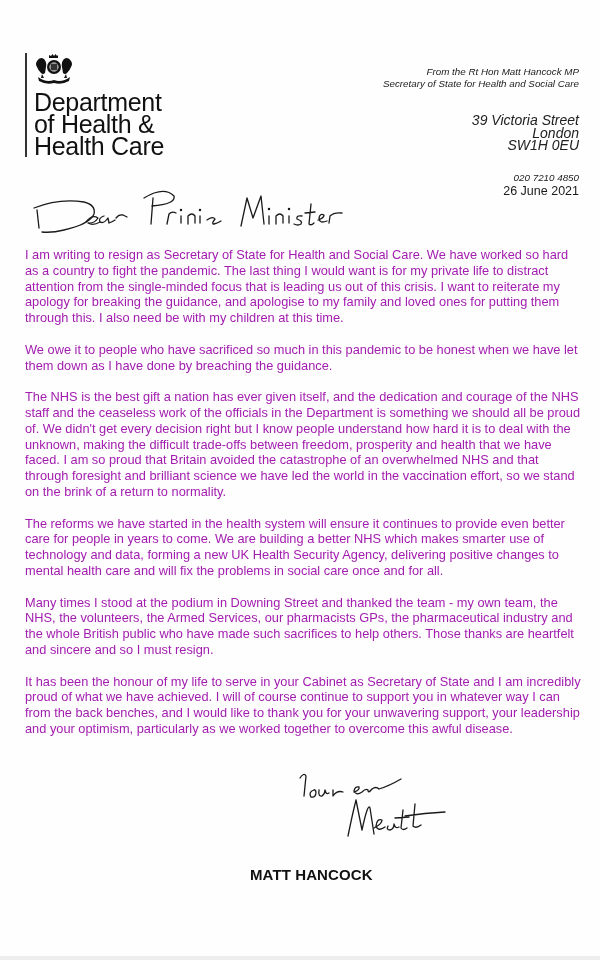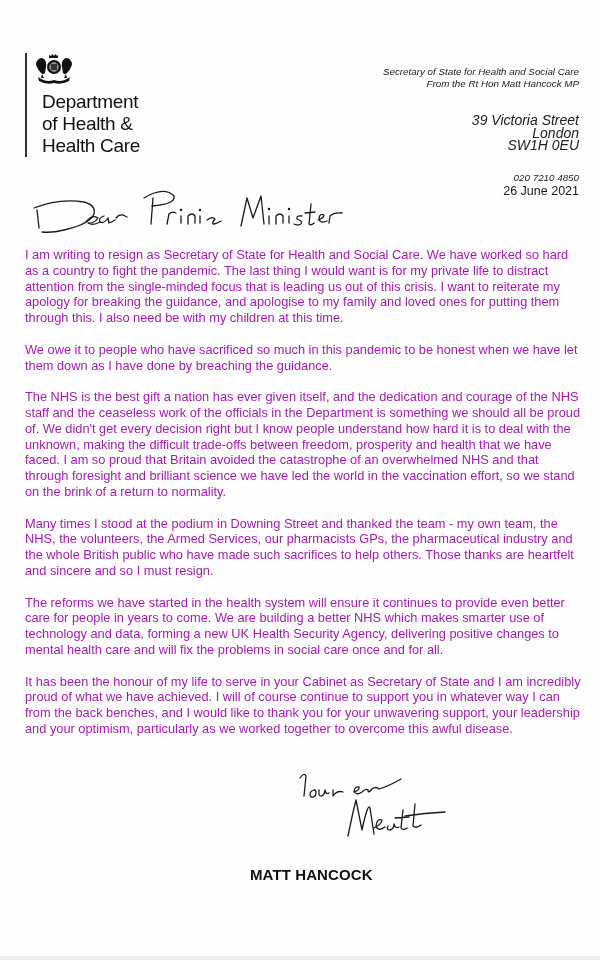--- a/index.html
+++ b/index.html
@@ -7,21 +7,21 @@
     width: 600px; height: 960px; overflow: hidden;
     background: #fefefe; position: relative;
     font-family: "Liberation Sans", sans-serif; color: #1a1a1a;
   }
   .page { position: absolute; left: 0; top: 0; width: 600px; height: 956px; background: #fefefe; }
   .bottom-edge { position: absolute; left: 0; top: 956px; width: 600px; height: 4px; background: #eeeeee; }
 
   .logo { position: absolute; left: 25px; top: 53px; width: 140px; height: 104px; }
   .logo-rule { position: absolute; left: 0; top: 0; width: 2px; height: 104px; background: #333; }
   .crest { position: absolute; left: 9px; top: 0; width: 40px; height: 32px; }
-  .dept-name { position: absolute; left: 9px; top: 38px; font-size: 19px; line-height: 22px; color: #111; letter-spacing: -0.3px; margin-left: 8px; }
+  .dept-name { position: absolute; left: 9px; top: 38px; font-size: 25px; line-height: 22px; color: #111; letter-spacing: -0.3px; }
   .dept-name div { white-space: nowrap; }
 
   .from-block { position: absolute; right: 21px; top: 66px; text-align: right; font-style: italic; font-size: 9.8px; line-height: 12px; color: #222; }
   .address { position: absolute; right: 21px; top: 114px; text-align: right; font-style: italic; font-size: 14px; line-height: 12.5px; color: #222; }
   .phone { position: absolute; right: 21px; top: 160px; text-align: right; font-style: italic; font-size: 9.8px; color: #222; margin-top: 12px; }
   .date { position: absolute; right: 21px; top: 184px; font-size: 12.5px; color: #1a1a1a; }
 
   .salutation { position: absolute; left: 16px; top: 186px; width: 360px; height: 50px; }
 
   .body-text { position: absolute; left: 25px; top: 247px; width: 560px; font-size: 12.8px; line-height: 15.8px; color: #a21caf; }
@@ -50,22 +50,22 @@
       </g>
     </svg>
     <div class="dept-name">
       <div>Department</div>
       <div>of Health &amp;</div>
       <div>Health Care</div>
     </div>
   </div>
 
   <div class="from-block">
+    <div>From the Rt Hon Matt Hancock MP</div>
     <div>Secretary of State for Health and Social Care</div>
-    <div>From the Rt Hon Matt Hancock MP</div>
   </div>
 
   <div class="address">
     <div>39 Victoria Street</div>
     <div>London</div>
     <div>SW1H 0EU</div>
   </div>
 
   <div class="phone">020 7210 4850</div>
 
@@ -96,22 +96,22 @@
     <path d="M286 30 q-6 -1 -5 3 q6 2 4 5 q-3 2 -7 0"></path>
     <path d="M295 18 l-2 20 q2 2 5 -1 M289 27 l10 -1"></path>
     <path d="M302 34 q6 -2 6 -5 q-4 -2 -5 3 q0 6 8 3"></path>
     <path d="M313 37 l1 -7 q4 -4 12 -3"></path>
   </svg>
 
   <div class="body-text">
     <p>I am writing to resign as Secretary of State for Health and Social Care. We have worked so hard as a country to fight the pandemic. The last thing I would want is for my private life to distract attention from the single-minded focus that is leading us out of this crisis. I want to reiterate my apology for breaking the guidance, and apologise to my family and loved ones for putting them through this. I also need be with my children at this time.</p>
     <p>We owe it to people who have sacrificed so much in this pandemic to be honest when we have let them down as I have done by breaching the guidance.</p>
     <p>The NHS is the best gift a nation has ever given itself, and the dedication and courage of the NHS staff and the ceaseless work of the officials in the Department is something we should all be proud of.  We didn't get every decision right but I know people understand how hard it is to deal with the unknown, making the difficult trade-offs between freedom, prosperity and health that we have faced. I am so proud that Britain avoided the catastrophe of an overwhelmed NHS and that through foresight and brilliant science we have led the world in the vaccination effort, so we stand on the brink of a return to normality.</p>
+    <p>The reforms we have started in the health system will ensure it continues to provide even better care for people in years to come. We are building a better NHS which makes smarter use of technology and data, forming a new UK Health Security Agency, delivering positive changes to mental health care and will fix the problems in social care once and for all.</p>
     <p>Many times I stood at the podium in Downing Street and thanked the team - my own team, the NHS, the volunteers, the Armed Services, our pharmacists GPs, the pharmaceutical industry and the whole British public who have made such sacrifices to help others. Those thanks are heartfelt and sincere and so I must resign.</p>
-    <p>The reforms we have started in the health system will ensure it continues to provide even better care for people in years to come. We are building a better NHS which makes smarter use of technology and data, forming a new UK Health Security Agency, delivering positive changes to mental health care and will fix the problems in social care once and for all.</p>
     <p>It has been the honour of my life to serve in your Cabinet as Secretary of State and I am incredibly proud of what we have achieved. I will of course continue to support you in whatever way I can from the back benches, and I would like to thank you for your unwavering support, your leadership and your optimism, particularly as we worked together to overcome this awful disease.</p>
   </div>
 
   <svg class="signoff" viewBox="0 0 170 80" fill="none" stroke="#1a1a1a" stroke-width="1.3" stroke-linecap="round" stroke-linejoin="round">
     <title>Yours ever</title>
     <path d="M10 8 q4 -6 6 -2 l-2 20"></path>
     <path d="M24 20 q-6 2 -3 7 q5 1 5 -5 q-1 -3 -2 -2"></path>
     <path d="M29 20 q-1 7 3 6 q3 -2 3 -6 q1 5 4 3"></path>
     <path d="M43 20 l0 6 q4 -6 10 -4"></path>
     <path d="M64 22 q6 -2 5 -5 q-4 -1 -5 4 q2 5 8 1 q4 -4 6 -2 q0 4 4 -1 q4 -3 7 0 q10 -3 22 -10"></path>

